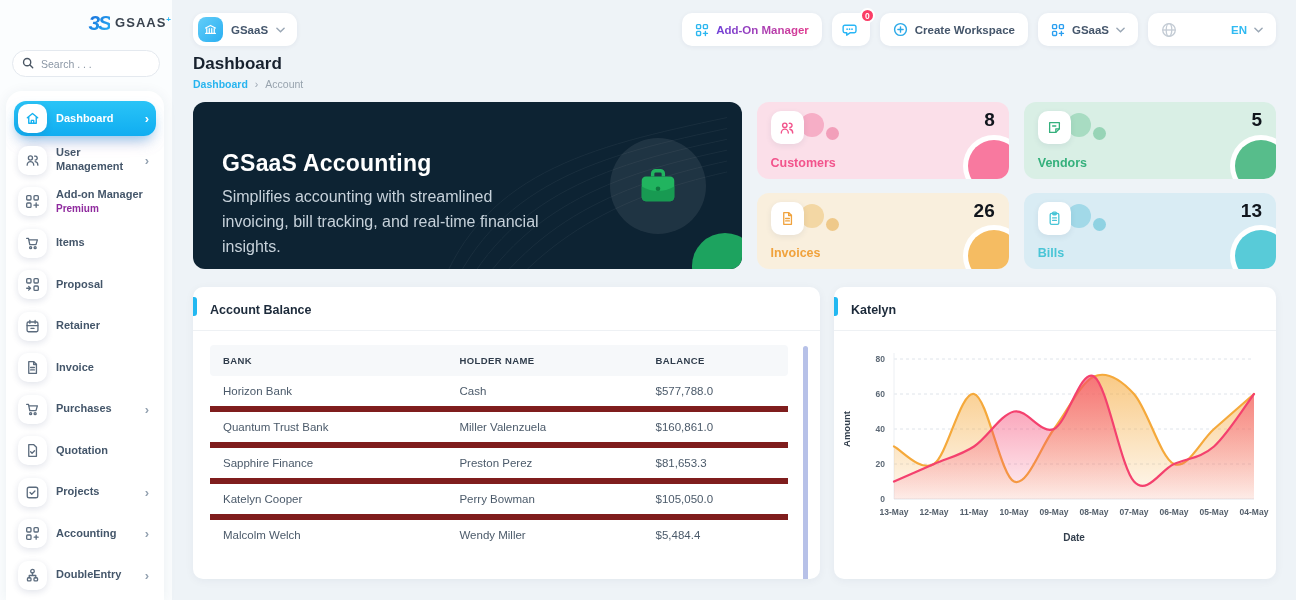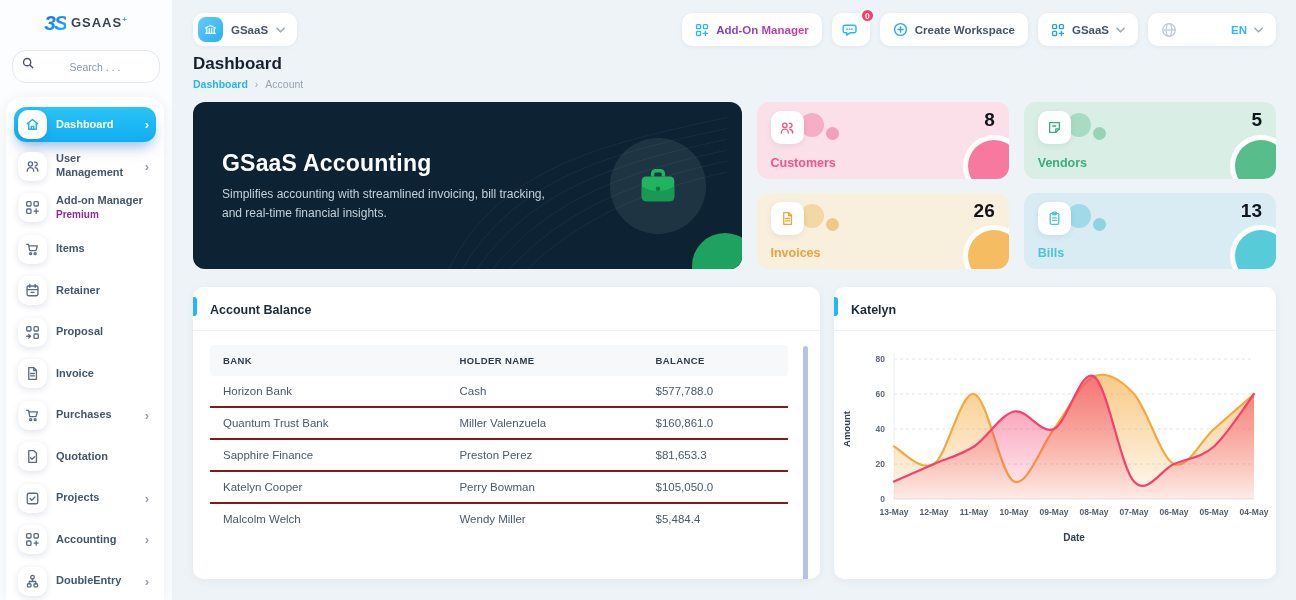--- a/index.html
+++ b/index.html
@@ -2,28 +2,28 @@
 <html><head>
 <meta charset="utf-8">
 <style>
   * { margin:0; padding:0; box-sizing:border-box; }
   html,body { width:1296px; height:600px; overflow:hidden; }
   body { display:flex; background:#eef3f7; font-family:"Liberation Sans", sans-serif; }
   svg { display:block; }
 
   
   .sidebar { width:172px; background:#fbfdfe; display:flex; flex-direction:column; flex-shrink:0; }
-  .logo-row { height:46px; display:flex; align-items:center; justify-content:center; gap:5px; }
+  .logo-row { height:46px; display:flex; align-items:center; justify-content:flex-end; gap:5px; }
   .logo-mark { font-size:21px; font-weight:900; font-style:italic; letter-spacing:-2px;
     background:linear-gradient(135deg,#1565d8,#29b6f6); -webkit-background-clip:text; background-clip:text; color:transparent; }
   .logo-text { font-size:13px; font-weight:800; letter-spacing:1px; color:#3a4450; position:relative; }
   .logo-sup { font-size:8px; color:#29b6f6; font-weight:900; vertical-align:super; }
   .search-wrap { position:relative; margin:4px 12px 12px; }
-  .search-wrap input { width:100%; height:33px; border:1px solid #e4e9ef; background:#fff; border-radius:14px;
-    font-size:10.5px; color:#3a4450; padding:0 10px 0 28px; outline:none; font-family:inherit;text-align:center; }
+  .search-wrap input { width:100%; height:27px; border:1px solid #e4e9ef; background:#fff; border-radius:14px;
+    font-size:10.5px; color:#3a4450; padding:0 10px 0 28px; outline:none; font-family:inherit; }
   .search-wrap input::placeholder { color:#8b97a5; }
   .search-ic { position:absolute; left:10px; top:7px; color:#4a5663; }
   .nav-panel { flex:1; background:#fff; margin:2px 8px 0 6px; border-radius:16px 16px 0 0;
     box-shadow:0 2px 14px rgba(30,50,90,.07); padding:10px 8px 8px; overflow:hidden; }
   .nav-item { display:flex; align-items:center; gap:9px; padding:3px 7px 3px 4px; border-radius:12px;
     margin-bottom:6.5px; cursor:pointer; min-height:32px; }
   .tile { width:29px; height:29px; background:#fff; border-radius:10px; display:flex; align-items:center;
     justify-content:center; color:#5b6b7d; box-shadow:0 2px 7px rgba(25,39,89,.13); flex-shrink:0; }
   .nav-label { font-size:11px; font-weight:700; color:#44566a; line-height:1.25; }
   .badge-premium { display:block; font-size:10px; font-weight:800; color:#8f2a9e; margin-top:1px; }
@@ -58,21 +58,21 @@
   .breadcrumb { display:flex; align-items:center; gap:7px; font-size:10.5px; }
   .bc-link { color:#27b4ef; font-weight:700; cursor:pointer; }
   .bc-sep { color:#9aa5b0; }
   .bc-cur { color:#98a3ae; }
 
   
   .row1 { display:flex; gap:15px; margin-top:12px; height:167px; }
   .hero { flex:1; background:#0d2333; border-radius:12px; position:relative; overflow:hidden; padding:48px 0 0 29px; }
   .hero-lines { position:absolute; inset:0; }
   .hero h2 { color:#fff; font-size:23px; font-weight:700; letter-spacing:.2px; position:relative; }
-  .hero p { color:#c6d1da; font-size:12px; line-height:1.55; max-width:325px; margin-top:8px; position:relative; }
+  .hero p { color:#c6d1da; font-size:16px; line-height:1.55; max-width:325px; margin-top:8px; position:relative; }
   .hero-circle { position:absolute; right:36px; top:36px; width:96px; height:96px; border-radius:50%;
     background:rgba(255,255,255,.08); display:flex; align-items:center; justify-content:center; }
   .hero-quarter { position:absolute; right:-16px; bottom:-30px; width:66px; height:66px; border-radius:50%; background:#1da35f; }
 
   .stats-grid { flex:1; display:grid; grid-template-columns:1fr 1fr; grid-template-rows:1fr 1fr; gap:14px 15px; }
   .stat-card { border-radius:12px; position:relative; overflow:hidden; padding:9px 14px; }
   .stat-card.pink { background:#fbdfe9; } .stat-card.green { background:#d9efe5; }
   .stat-card.orange { background:#f9efdd; } .stat-card.blue { background:#d9ecf4; }
   .stat-top { display:flex; align-items:flex-start; gap:4px; }
   .stat-tile { width:33px; height:33px; background:#fff; border-radius:10px; display:flex; align-items:center;
@@ -99,21 +99,21 @@
   .panel-head::before { content:""; position:absolute; left:0; top:10px; width:4px; height:19px;
     background:#22b8f1; border-radius:0 3px 3px 0; }
   .panel-title { font-size:12.5px; font-weight:800; color:#1c2a3a; }
   .balance-panel { width:627px; }
   .balance-body { position:relative; padding:14px 28px 0 17px; }
   table.tbl { width:calc(100% - 4px); border-collapse:collapse; }
   .tbl thead th { background:#f6f8fa; font-size:9.5px; letter-spacing:.4px; color:#2f3c4b; font-weight:800;
     text-align:left; padding:10px 8px; }
   .tbl thead th:first-child { padding-left:13px; border-radius:4px 0 0 4px; }
   .tbl thead th:last-child { border-radius:0 4px 4px 0; }
-  .tbl tbody td { font-size:11.5px; color:#4b5a6a; padding:9px 8px; border-bottom:2px solid #7f1d1d; }
+  .tbl tbody td { font-size:11.5px; color:#4b5a6a; padding:9px 8px; border-bottom:6px solid #7f1d1d; }
   .tbl tbody td:first-child { padding-left:13px; }
   .tbl tbody tr:last-child td { border-bottom:none; }
   .tbl-scrollbar { position:absolute; right:12px; top:15px; height:246px; width:5px; background:#b7c1e8; border-radius:3px; }
   .cashflow-panel { flex:1; }
   .cashflow-body { padding:6px 4px 0 4px; }
 </style>
 </head>
 <body>
 
 <aside class="sidebar">
@@ -173,38 +173,38 @@
             <path d="M1.8 2.6h1.9l1.4 6.6h6.6l1.5-5.1H4.2"></path>
             <circle cx="6" cy="12.4" r="1.1"></circle>
             <circle cx="10.8" cy="12.4" r="1.1"></circle>
           </svg>
       </span>
       <span class="nav-label">Items</span>
     </div>
 
     <div class="nav-item">
       <span class="tile">
-        <svg width="15" height="15" viewBox="0 0 16 16" fill="none" stroke="currentColor" stroke-width="1.4" stroke-linecap="round">
-            <rect x="2.2" y="3.2" width="11.6" height="10.4" rx="1.5"></rect>
-            <path d="M5.2 1.6v3M10.8 1.6v3M2.2 7h11.6M6.4 10h3.2"></path>
-          </svg>
-      </span>
-      <span class="nav-label">Retainer</span>
-    </div>
-
-    <div class="nav-item">
-      <span class="tile">
         <svg width="15" height="15" viewBox="0 0 16 16" fill="none" stroke="currentColor" stroke-width="1.4" stroke-linecap="round" stroke-linejoin="round">
             <rect x="1.8" y="1.8" width="4.6" height="4.6" rx="1"></rect>
             <rect x="9.6" y="1.8" width="4.6" height="4.6" rx="1"></rect>
             <rect x="9.6" y="9.6" width="4.6" height="4.6" rx="1"></rect>
             <path d="M1.8 12h3.4M3.9 10l2 2-2 2"></path>
           </svg>
       </span>
       <span class="nav-label">Proposal</span>
+    </div>
+
+    <div class="nav-item">
+      <span class="tile">
+        <svg width="15" height="15" viewBox="0 0 16 16" fill="none" stroke="currentColor" stroke-width="1.4" stroke-linecap="round">
+            <rect x="2.2" y="3.2" width="11.6" height="10.4" rx="1.5"></rect>
+            <path d="M5.2 1.6v3M10.8 1.6v3M2.2 7h11.6M6.4 10h3.2"></path>
+          </svg>
+      </span>
+      <span class="nav-label">Retainer</span>
     </div>
 
     <div class="nav-item">
       <span class="tile">
         <svg width="15" height="15" viewBox="0 0 16 16" fill="none" stroke="currentColor" stroke-width="1.4" stroke-linecap="round" stroke-linejoin="round">
             <path d="M4 1.8h5.4l2.8 2.8v9.6H4z"></path>
             <path d="M9.2 1.8v3h3M6 8h4M6 10.6h4"></path>
           </svg>
       </span>
       <span class="nav-label">Invoice</span>

